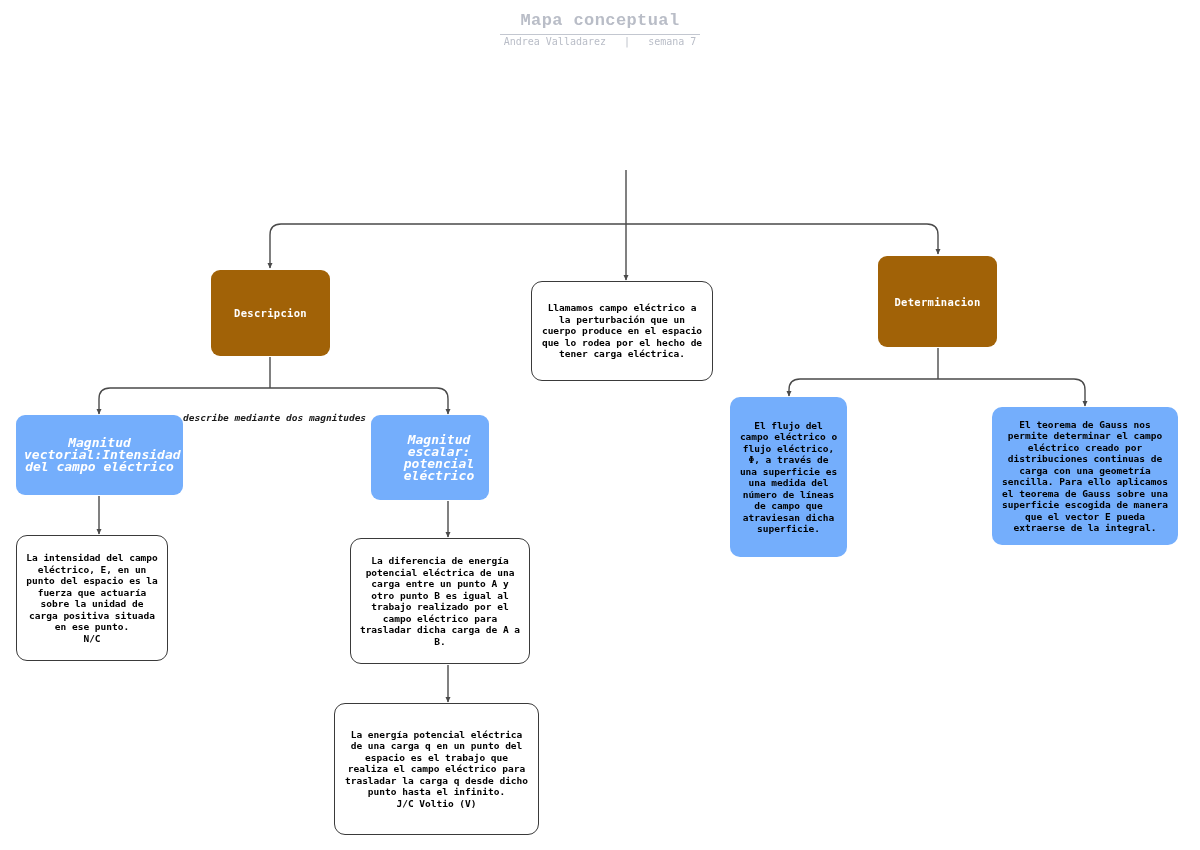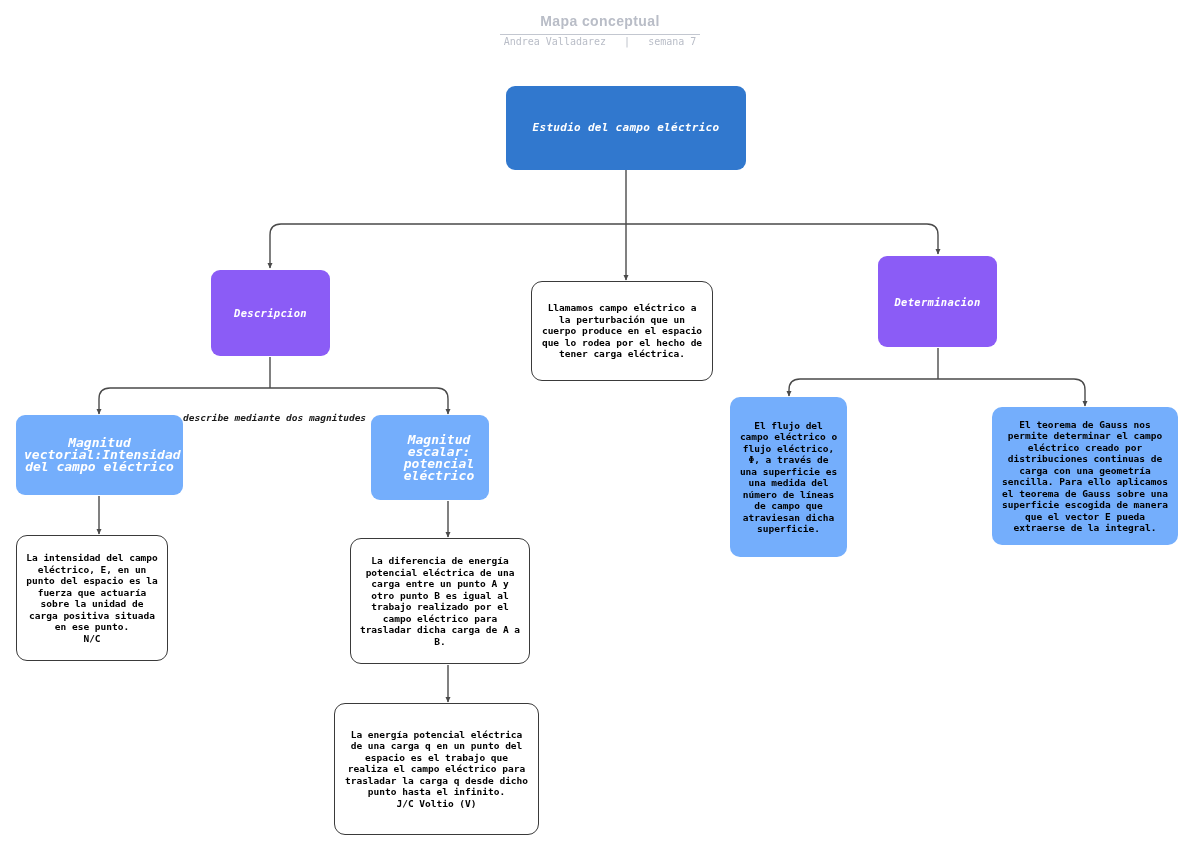--- a/index.html
+++ b/index.html
@@ -24,22 +24,22 @@
 
   
   .header {
     position: absolute;
     left: 0;
     top: 14px;
     width: 1200px;
     text-align: center;
   }
   .header-title {
-    font-family: Liberation Sans, sans-serif;
-    font-size: 14px;
+    font-family: Liberation Mono, monospace;
+    font-size: 17px;
     font-weight: bold;
     color: #b9bdc7;
     letter-spacing: 0.4px;
     line-height: 14px;
   }
   .header-rule {
     width: 200px;
     height: 1px;
     background: #c3c7d0;
     margin: 6px auto 0 auto;
@@ -89,25 +89,24 @@
     color: #ffffff;
     font-size: 11px;
     font-weight: bold;
     font-style: italic;
     letter-spacing: 0.3px;
     line-height: 14px;
   }
 
   
   .node.lvl2 {
-    background: #8b5cf6;
+    background: #a16207;
     color: #ffffff;
     font-size: 10.5px;
     font-weight: bold;
-    font-style: italic;
     letter-spacing: 0.3px;
     line-height: 14px;
   }
 
   
   .node.lvl3 {
     background: #74aefc;
     color: #ffffff;
     font-size: 13px;
     font-weight: bold;
@@ -188,23 +187,20 @@
 
     <path class="link-path" d="M448,665 L448,702" marker-end="url(#arrow)"></path>
 
     <path class="link-path" d="M938,348 L938,379"></path>
 
     <path class="link-path" d="M938,379 L800,379 Q789,379 789,390 L789,396" marker-end="url(#arrow)"></path>
 
     <path class="link-path" d="M938,379 L1074,379 Q1085,379 1085,390 L1085,406" marker-end="url(#arrow)"></path>
   </svg>
 
-  <div class="node root" style="left:506px; top:86px; width:240px; height:84px;">
-    <span class="node-text">Estudio del campo eléctrico</span>
-  </div>
 
   <div class="node lvl2" style="left:211px; top:270px; width:119px; height:86px;">
     <span class="node-text">Descripcion</span>
   </div>
 
   <div class="node white" style="left:531px; top:281px; width:182px; height:100px;">
     <span class="node-text">Llamamos campo eléctrico a la perturbación que un cuerpo produce en el espacio que lo rodea por el hecho de tener carga eléctrica.</span>
   </div>
 
   <div class="node lvl2" style="left:878px; top:256px; width:119px; height:91px;">

